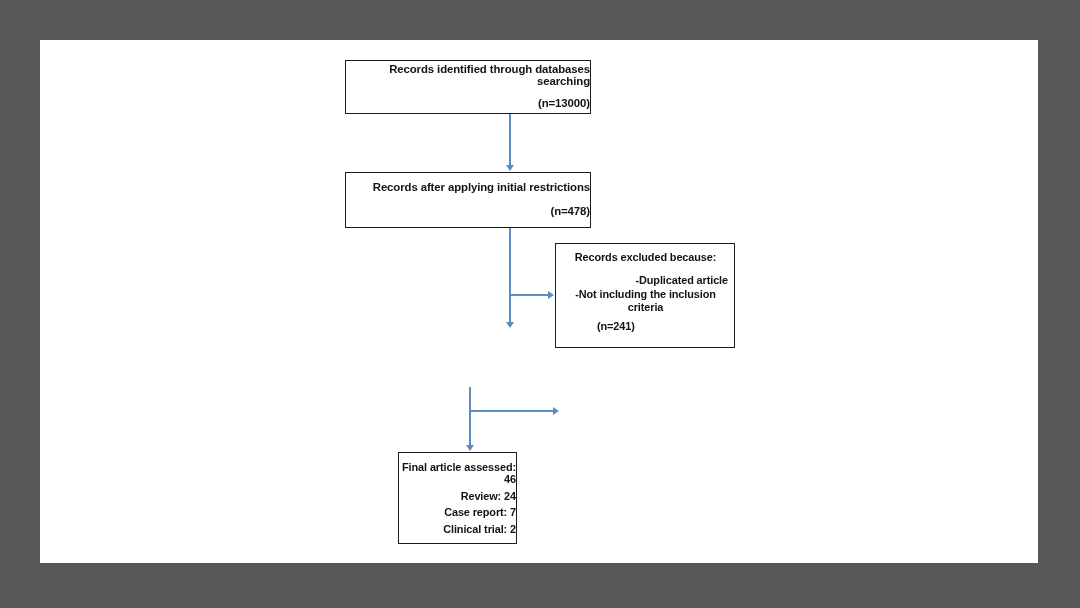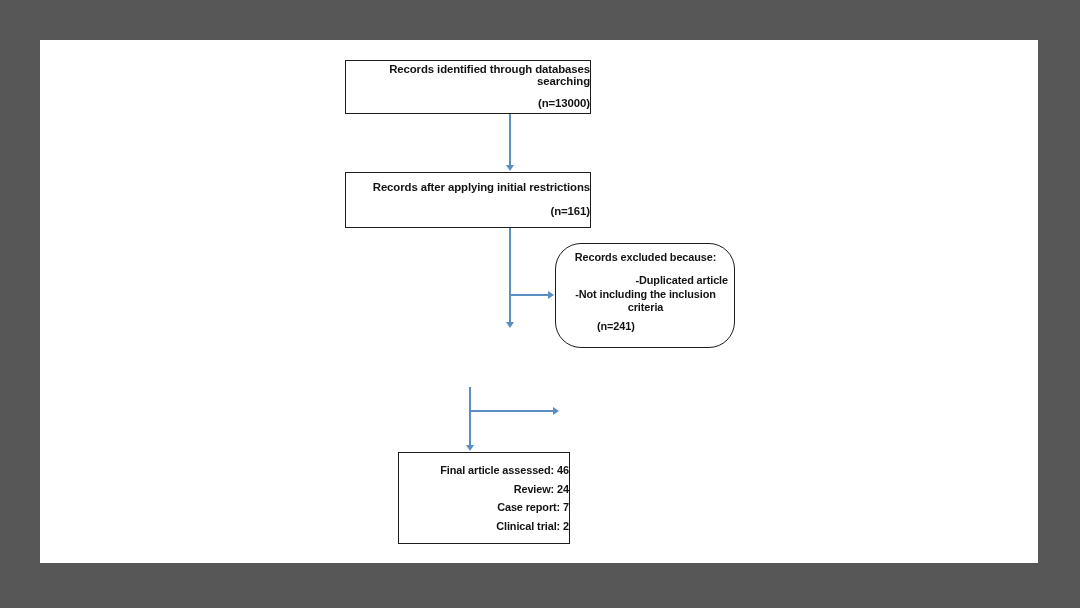--- a/index.html
+++ b/index.html
@@ -58,41 +58,40 @@
     left: 305px; top: 132px; width: 246px; height: 56px;
     font-size: 11.4px; line-height: 1.05;
   }
   #node-records-after .line:first-child { margin-bottom: 12px; }
 
   #node-records-excluded {
     left: 515px; top: 203px; width: 180px; height: 105px;
     font-size: 10.9px; line-height: 1.22;
     padding: 7px 6px 6px 7px;
     justify-content: flex-start;
-    border-radius: 26px;
   }
   #node-records-excluded .hdr { text-align: center; margin-bottom: 10px; }
   #node-records-excluded .it1 { text-align: right; }
   #node-records-excluded .it2 { text-align: center; margin-bottom: 6px; }
   #node-records-excluded .cnt { text-align: left; padding-left: 34px; }
 
   #node-article-selected {
     left: 358px; top: 289px; width: 142px; height: 58px;
     font-size: 10.9px; line-height: 1.18;
   }
   #node-article-selected .l1 { margin-bottom: 1px; }
   #node-article-selected .l3 { margin-top: 9px; }
 
   #node-lack-access {
     left: 520px; top: 352px; width: 124px; height: 39px;
     font-size: 10.9px; line-height: 1.25;
   }
 
   #node-final {
-    left: 358px; top: 412px; width: 172px; height: 92px;
+    left: 358px; top: 412px; width: 119px; height: 92px;
     font-size: 10.9px; line-height: 1.1;
     justify-content: space-evenly;
     padding: 4px 0;
   }
 
   
   .conn { position: absolute; background: #5b8fc4; }
   .v { width: 2.4px; }
   .h { height: 2.4px; }
   .arrow-down {
@@ -119,21 +118,21 @@
     <div class="node center" id="node-records-identified">
       <span class="line">Records identified through databases searching</span>
       <span class="line">(n=13000)</span>
     </div>
 
     <div class="conn v" style="left:469px; top:74px; height:52px;"></div>
     <div class="arrow-down" style="left:465.5px; top:125px;"></div>
 
     <div class="node center" id="node-records-after">
       <span class="line">Records after applying initial restrictions</span>
-      <span class="line">(n=161)</span>
+      <span class="line">(n=478)</span>
     </div>
 
     <div class="conn v" style="left:469px; top:188px; height:95px;"></div>
     <div class="arrow-down" style="left:465.5px; top:282px;"></div>
 
     <div class="conn h" style="left:469px; top:254px; width:40px;"></div>
     <div class="arrow-right" style="left:508px; top:250.6px;"></div>
 
     <div class="node left" id="node-records-excluded">
       <span class="line hdr">Records excluded because:</span>

